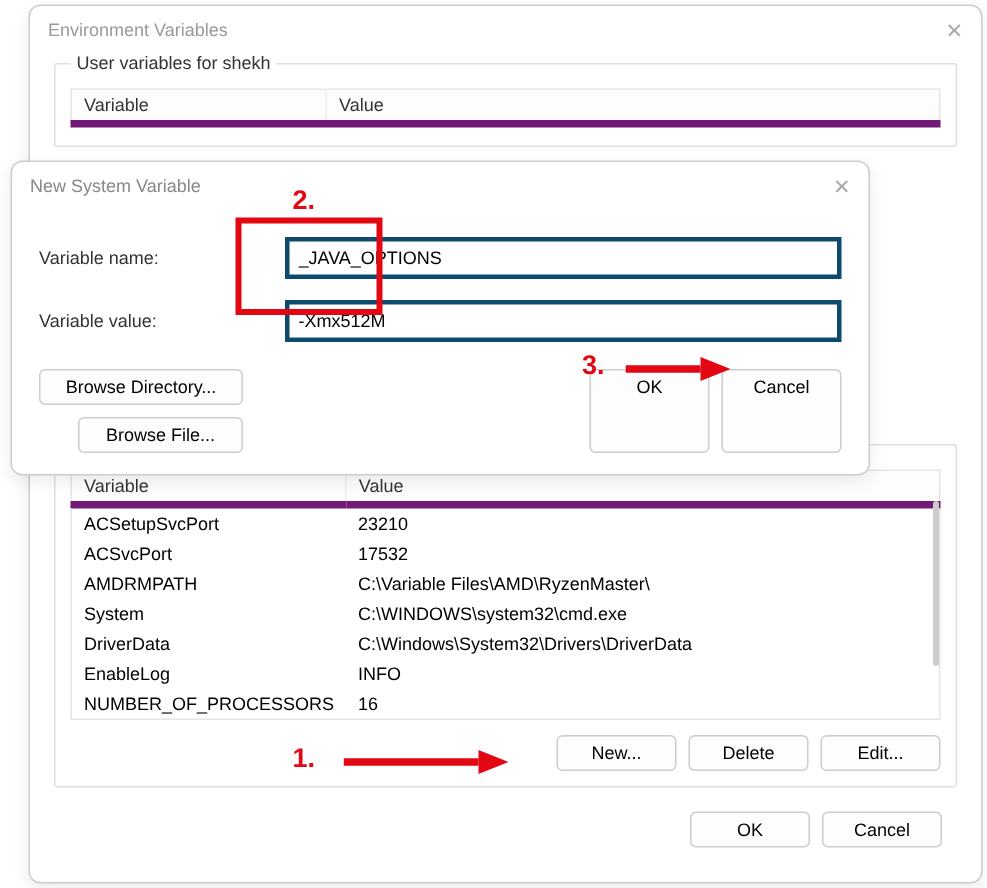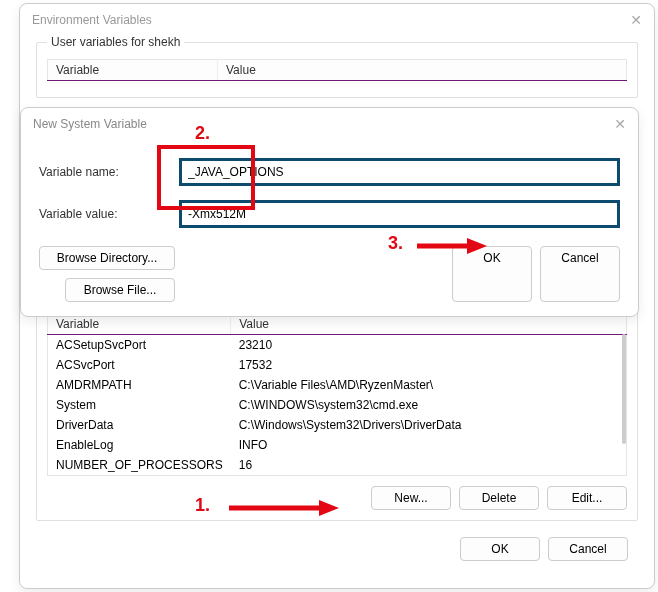--- a/index.html
+++ b/index.html
@@ -54,21 +54,21 @@
     border: 1px solid #e5e5e5;
     border-collapse: collapse;
     font-size: 12px;
   }
   .tbl th, .tbl td {
     text-align: left;
     padding: 3px 8px;
     font-weight: normal;
   }
   .tbl thead th {
-    border-bottom: 1px solid #701a75;
+    border-bottom: 5px solid #701a75;
     color: #333;
     background: #fdfdfd;
   }
   .tbl thead th:first-child {
     border-right: 1px solid #eee;
     width: 170px;
   }
   .tbl tbody td:first-child { width: 170px; }
   .btnrow {
     display: flex;
@@ -90,28 +90,29 @@
     position: absolute;
     right: 1px;
     top: 21px;
     width: 4px;
     height: 110px;
     background: #ccc;
     border-radius: 3px;
   }
   
   .dlg2 {
-    left: 20px; top: 107px; width: 619px;
+    left: 7px; top: 107px; width: 573px;
     padding-bottom: 14px;
   }
   .dlg2 .win-title { color: #888; }
   .formrow {
     display: flex;
     align-items: center;
     padding: 4px 18px;
+    gap: 24px;
   }
   .formrow .flbl {
     width: 140px;
     color: #333;
   }
   .formrow input {
     flex: 1;
     padding: 4px 6px;
     border: 3px solid #0c4a6e;
     border-radius: 0;

